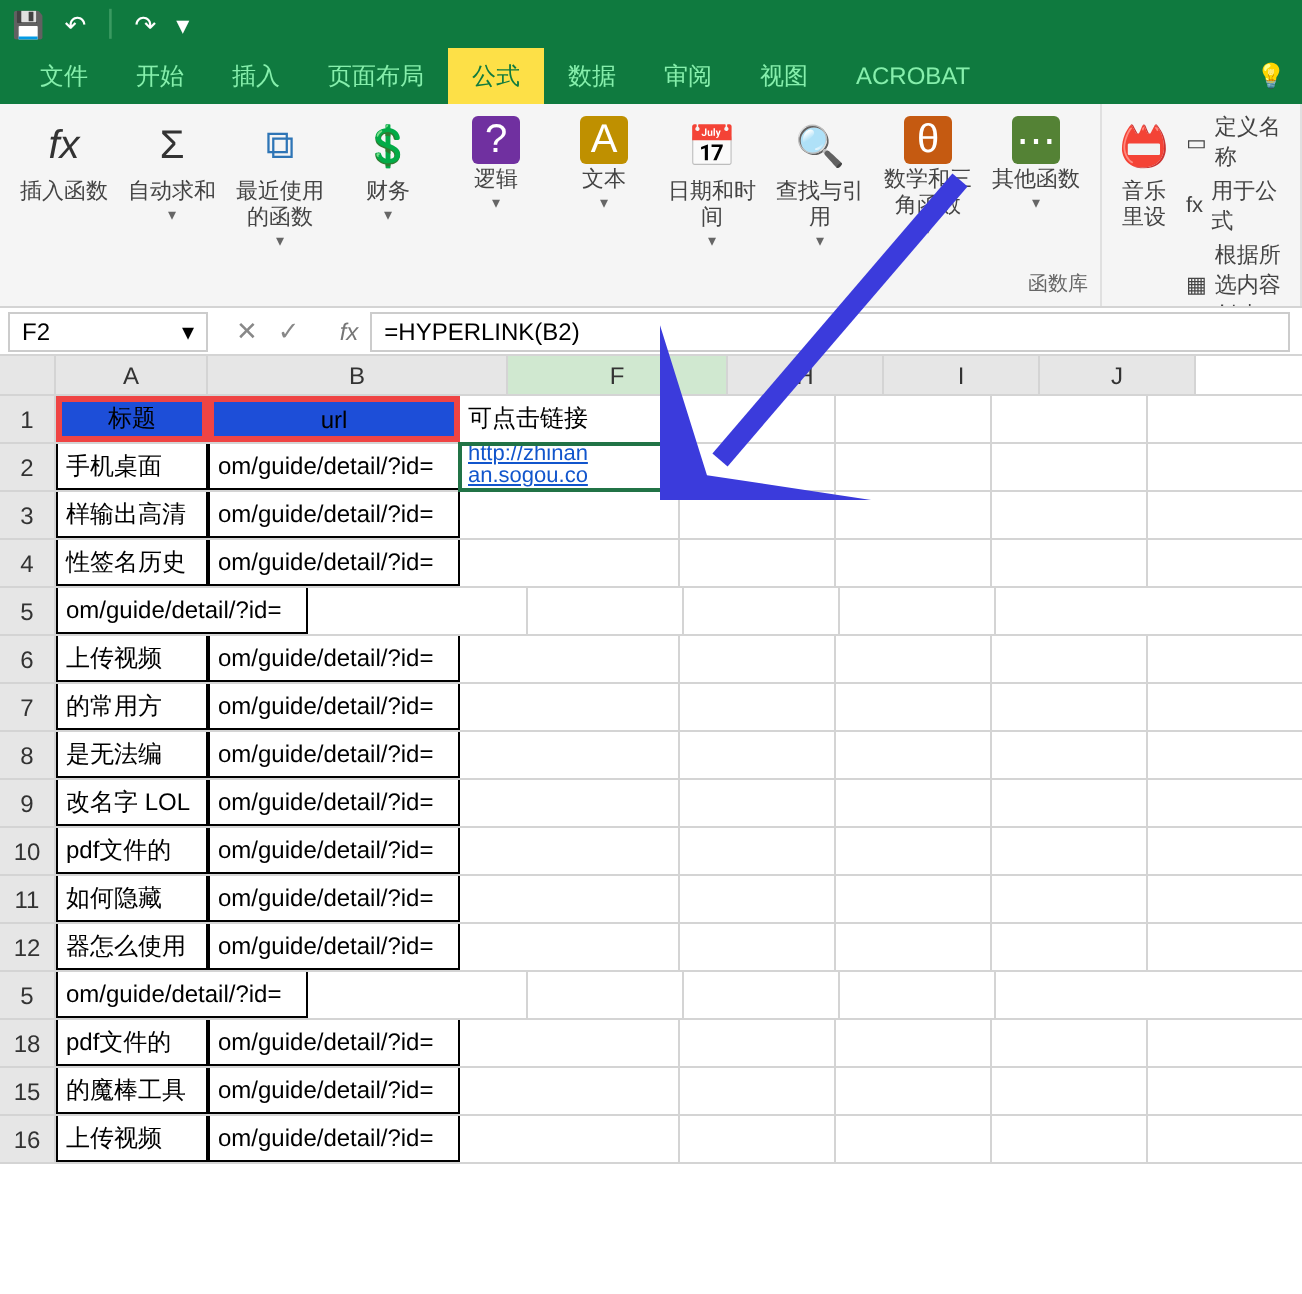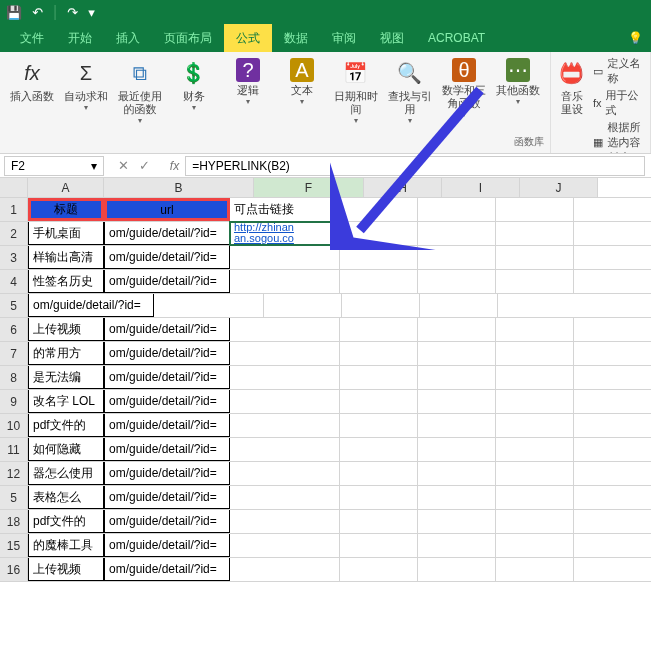--- a/index.html
+++ b/index.html
@@ -290,21 +290,20 @@
         <div class="rh">12</div>
         <div class="cell A data">器怎么使用</div>
         <div class="cell B data">om/guide/detail/?id=</div>
         <div class="cell F"></div>
         <div class="cell H"></div>
         <div class="cell I"></div>
         <div class="cell J"></div>
       </div>
       <div class="row">
         <div class="rh">5</div>
-        <div class="cell A data">表格怎么</div>
         <div class="cell B data">om/guide/detail/?id=</div>
         <div class="cell F"></div>
         <div class="cell H"></div>
         <div class="cell I"></div>
         <div class="cell J"></div>
       </div>
       <div class="row">
         <div class="rh">18</div>
         <div class="cell A data">pdf文件的</div>
         <div class="cell B data">om/guide/detail/?id=</div>

